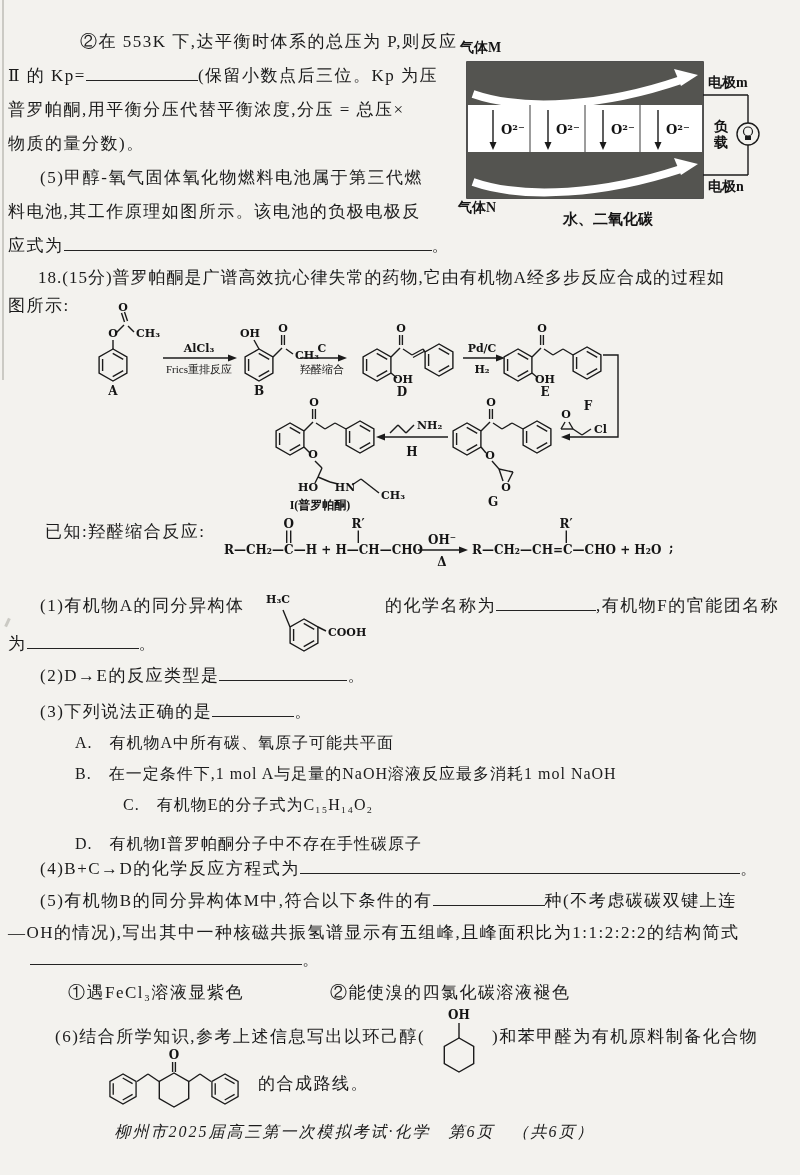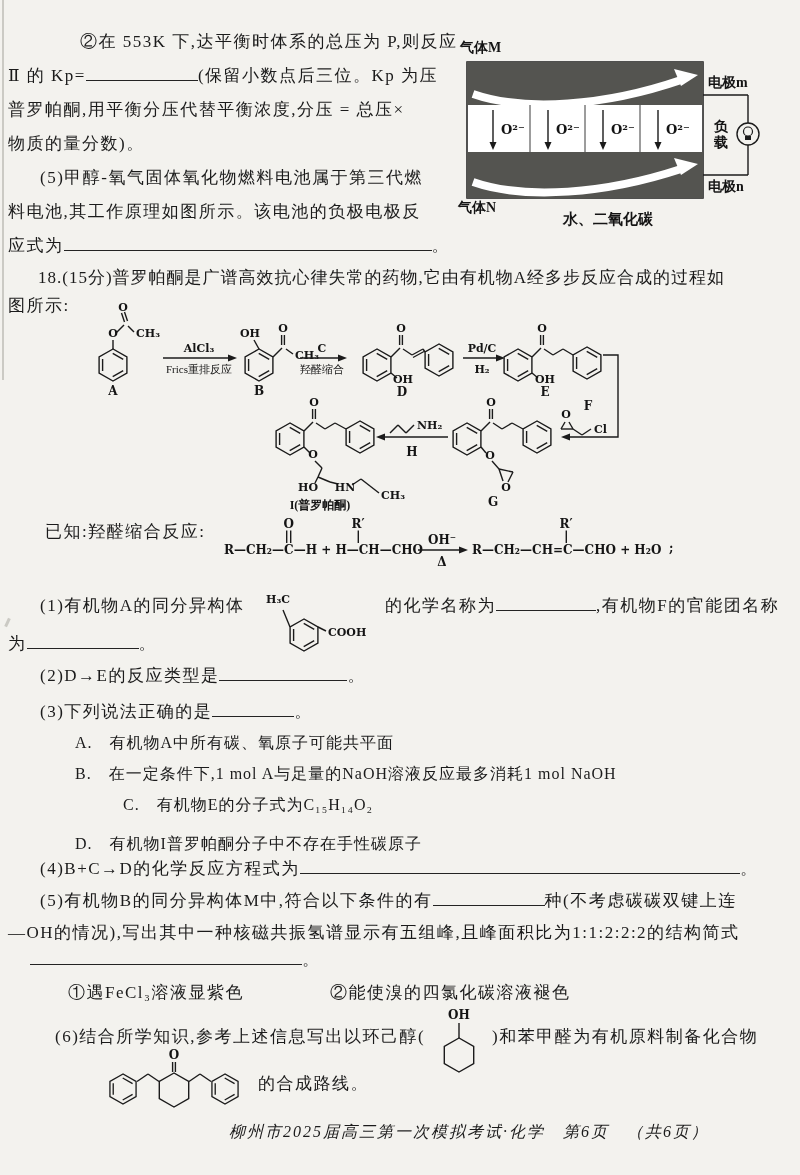--- a/index.html
+++ b/index.html
@@ -1,21 +1,21 @@
 <!DOCTYPE html>
 <html><head>
 <meta charset="utf-8">
 <style>
   html,body{margin:0;padding:0;background:#e8e7e3;}
   .page{position:relative;width:800px;height:1175px;background:#f3f2ee;
         font-family:"Liberation Serif","DejaVu Serif",serif;color:#1b1b1b;overflow:hidden;}
   .tl{position:absolute;white-space:nowrap;font-size:17px;letter-spacing:1.5px;line-height:24px;}
   .sm{font-size:16px;letter-spacing:1px;}
   .bl{display:inline-block;border-bottom:1.6px solid #232323;height:14px;}
-  .footer{position:absolute;left:0;width:709px;text-align:right;font-size:16px;
+  .footer{position:absolute;left:0;width:709px;text-align:center;font-size:16px;
           letter-spacing:2px;font-style:italic;}
   .artifact{position:absolute;background:#cbcac4;}
   svg{position:absolute;overflow:visible;}
   svg text{fill:#141414;}
   .bond line,.bond polyline,.bond path{stroke:#1b1b1b;stroke-width:1.4;fill:none;}
   .bond polygon{fill:#1b1b1b;stroke:none;}
   .af{font:bold 11px "DejaVu Serif",serif;}
   .af12{font:bold 12px "DejaVu Serif",serif;}
   .lab{font:bold 12px "DejaVu Serif",serif;}
   .cnl{font:11px "Liberation Serif","DejaVu Serif",serif;}

